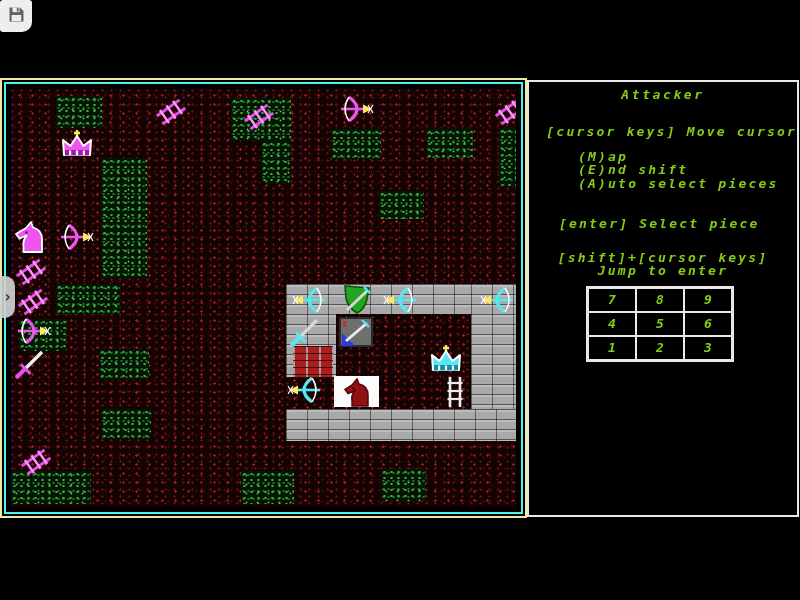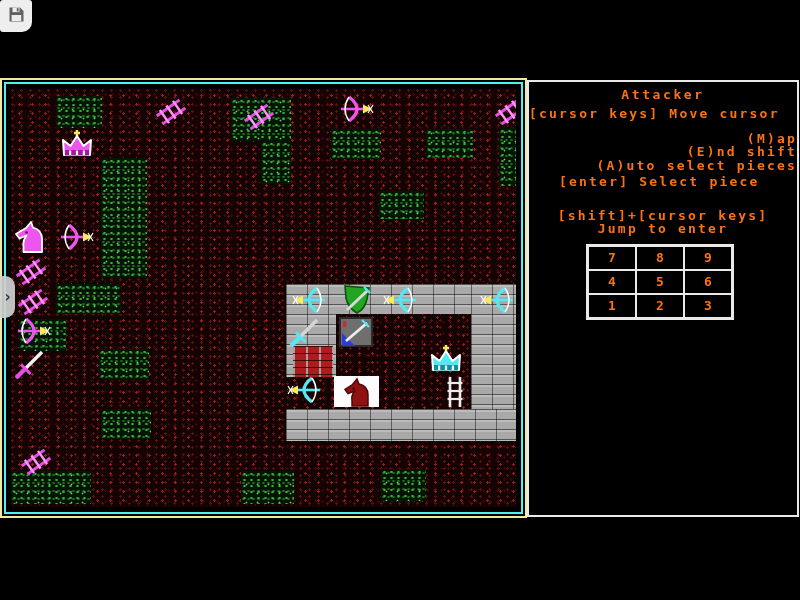--- a/index.html
+++ b/index.html
@@ -42,27 +42,27 @@
       linear-gradient(to right,rgba(0,0,0,.45) 1.5px,transparent 1.5px),
       linear-gradient(to bottom,rgba(255,255,255,.22) 3px,transparent 3px);
     background-size:100% 10px,21px 10px,100% 10px;}
   .redbrick{background-color:#ae1d1d;background-image:
       linear-gradient(to bottom,rgba(25,0,0,.75) 1.5px,transparent 1.5px),
       linear-gradient(to right,rgba(170,170,170,.9) 2.5px,transparent 2.5px);
     background-size:100% 7px,13px 100%;}
 
   
   .panel{position:absolute;left:527px;top:80px;width:272px;height:437px;box-sizing:border-box;
-         border:2px solid #e9e9e9;background:#000;color:#f97316;padding-top:5px;}
+         border:2px solid #e9e9e9;background:#000;color:#84cc16;padding-top:5px;font-style:italic;}
   .p-line{font-size:13px;font-weight:bold;letter-spacing:2.2px;white-space:pre;line-height:13.5px;}
   .p-title{text-align:center;font-size:13px;font-weight:bold;letter-spacing:2.6px;}
   .center{text-align:center;}
-  .l-move{margin-top:5px;text-align:left;}
-  .p-block{margin-top:11px;margin-left:32px;text-align:right;}
-  .l-select{margin-top:3px;margin-left:30px;}
+  .l-move{margin-top:23px;text-align:right;}
+  .p-block{margin-top:11px;margin-left:49px;}
+  .l-select{margin-top:27px;margin-left:30px;}
   .l-jump1{margin-top:20px;}
   .jgrid{display:grid;grid-template-columns:repeat(3,48px);grid-auto-rows:24px;
          border:2px solid #e9e9e9;width:max-content;margin:8px 0 0 57px;}
   .jcell{border:1px solid #e9e9e9;display:flex;align-items:center;justify-content:center;
          font-size:13px;font-weight:bold;}
 </style>
 </head>
 <body>
 
 <div class="stage">

